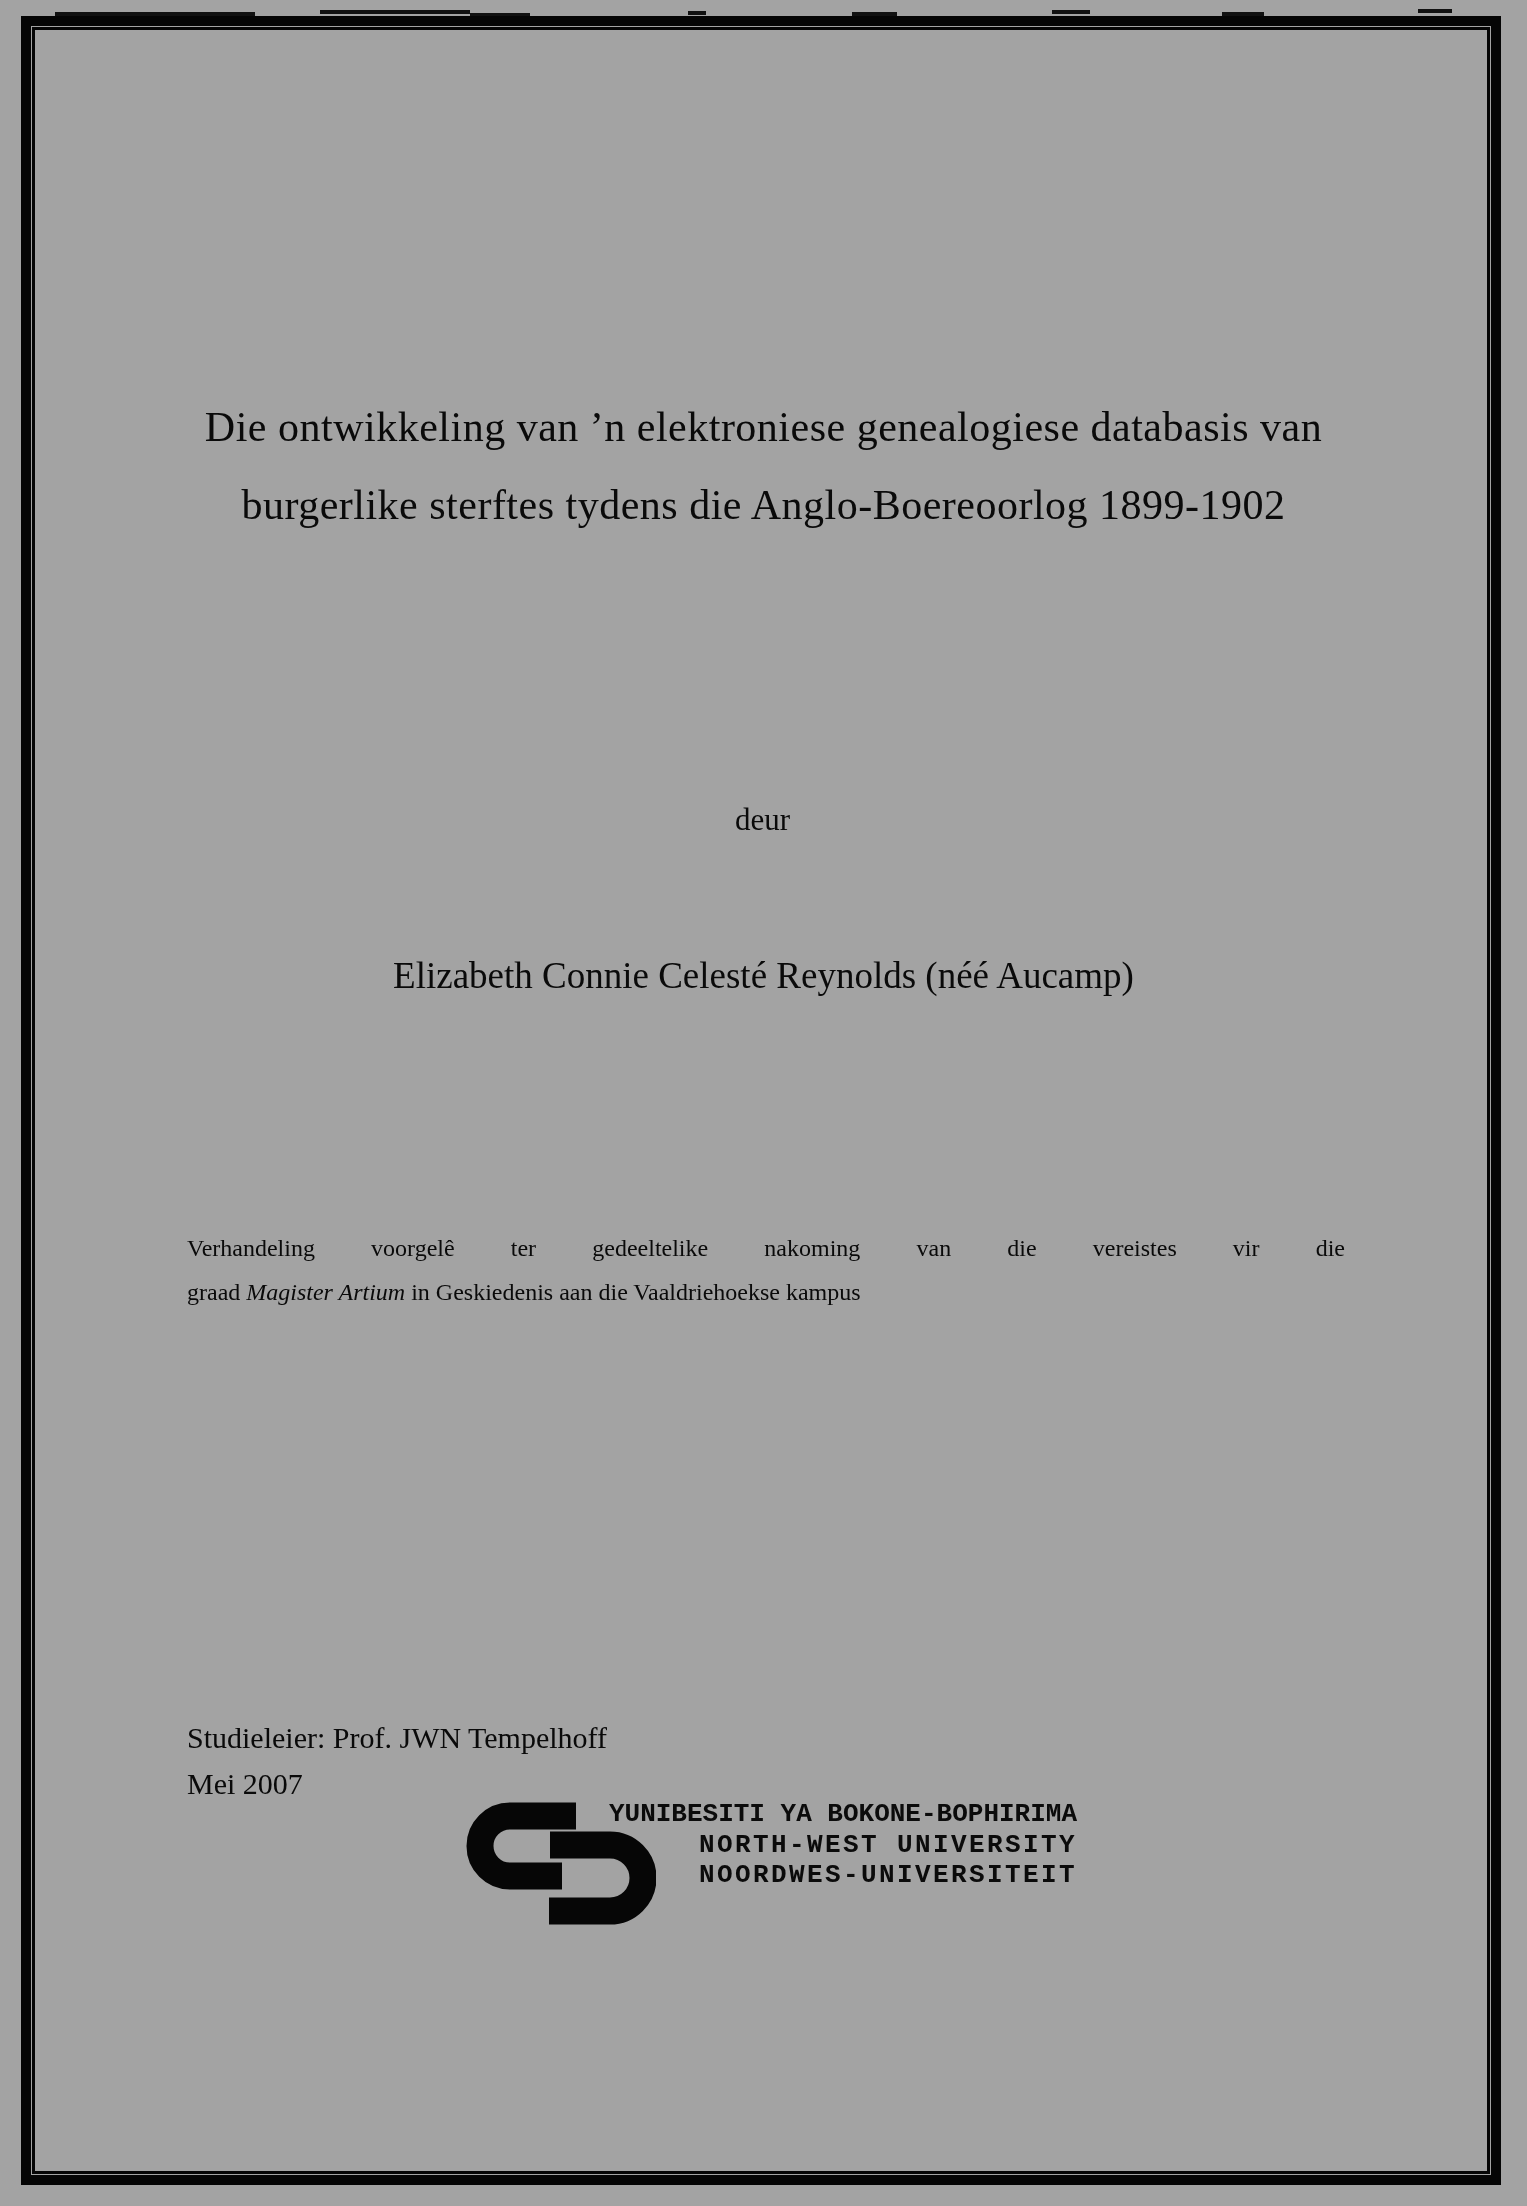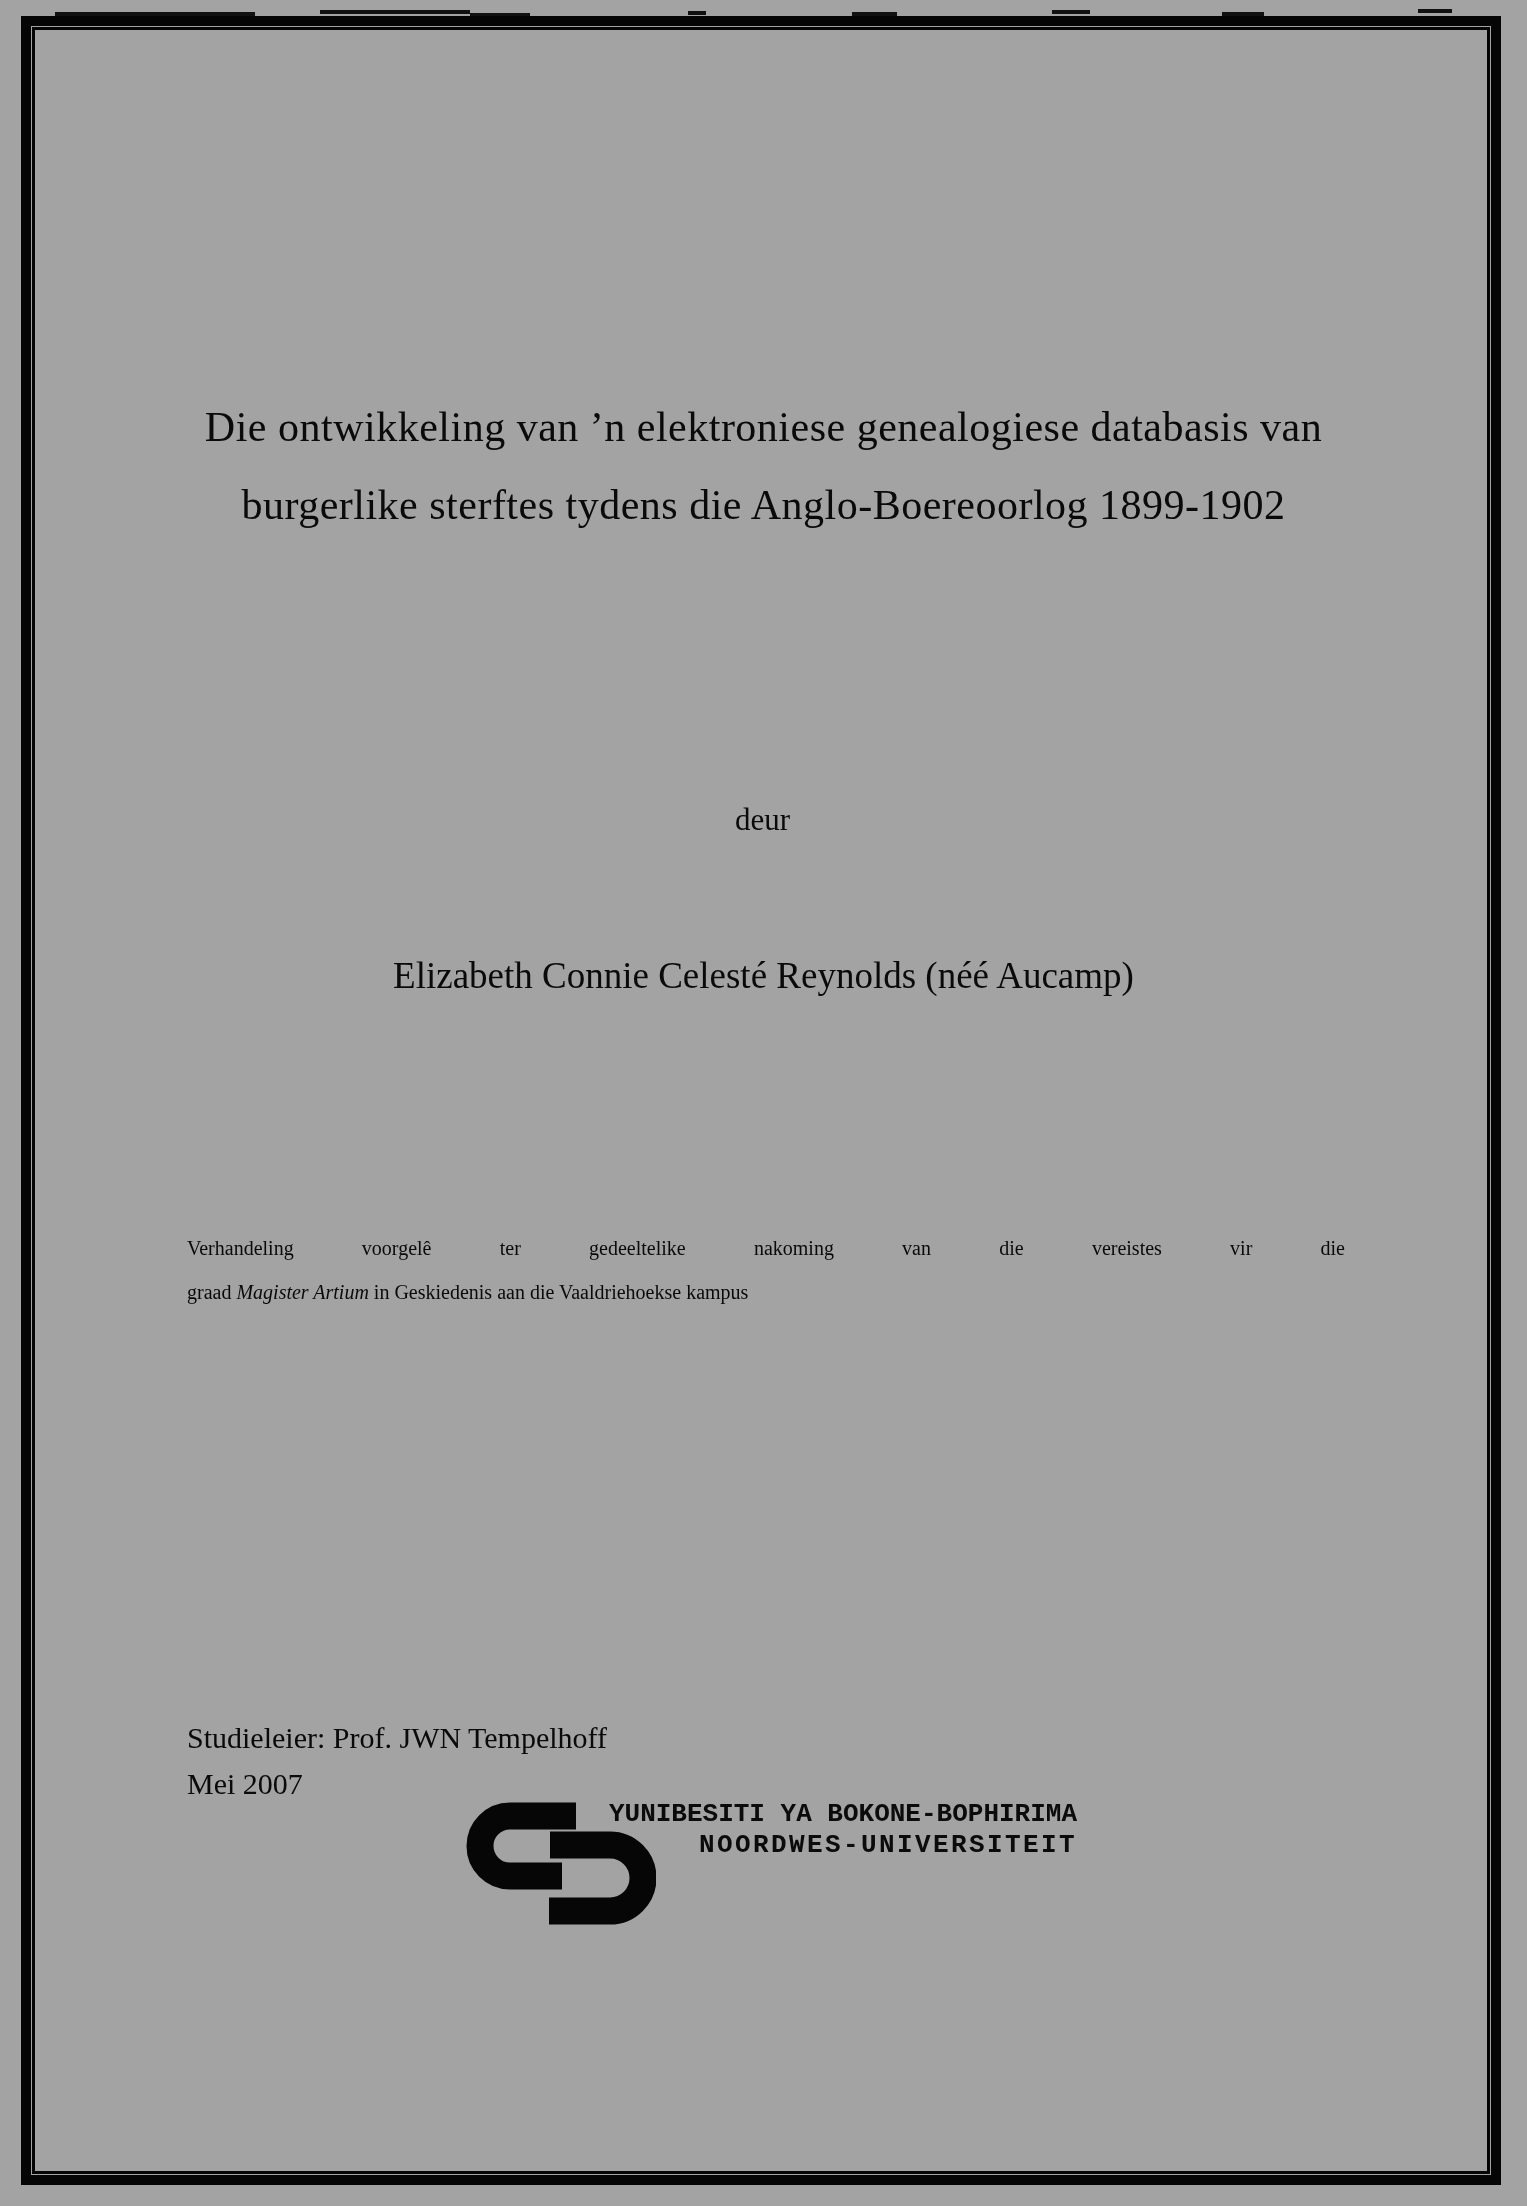--- a/index.html
+++ b/index.html
@@ -66,21 +66,21 @@
     top: 952px;
     text-align: center;
     font-size: 37px;
     line-height: 48px;
   }
   .statement {
     position: absolute;
     left: 187px;
     width: 1158px;
     top: 1226px;
-    font-size: 20px;
+    font-size: 24px;
     line-height: 44px;
   }
   .statement .justified {
     text-align: justify;
     text-align-last: justify;
   }
   .statement .italic {
     font-style: italic;
   }
   .supervisor-block {
@@ -151,16 +151,17 @@
     <div>Mei 2007</div>
   </div>
 
   <svg class="logo-mark" viewBox="0 0 192 128" aria-hidden="true">
     <path d="M 112 15 H 46 A 30 30 0 0 0 46 75 H 98" fill="none" stroke="#060606" stroke-width="27" stroke-linecap="butt"></path>
     <path d="M 86 44 H 146 A 33 33 0 0 1 146 110 H 85" fill="none" stroke="#060606" stroke-width="27" stroke-linecap="butt"></path>
   </svg>
 
   <div class="logo-text">
     <div>YUNIBESITI YA BOKONE-BOPHIRIMA</div>
+    <div class="spaced">NORTH-WEST UNIVERSITY</div>
     <div class="spaced">NOORDWES-UNIVERSITEIT</div>
   </div>
 
 </div>
 
 </body></html>

